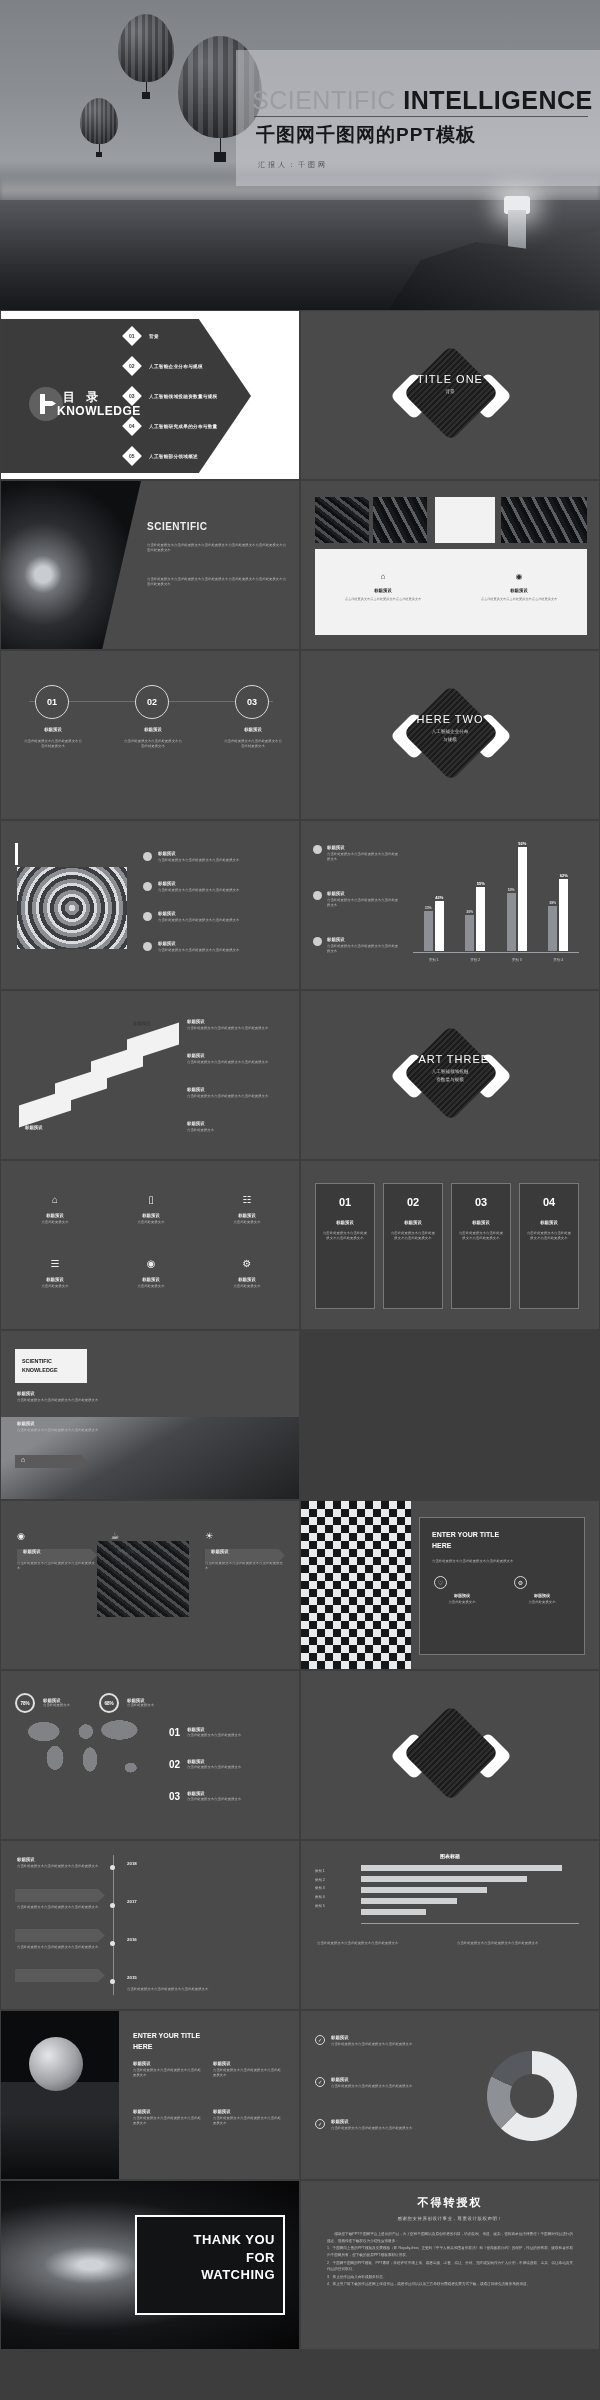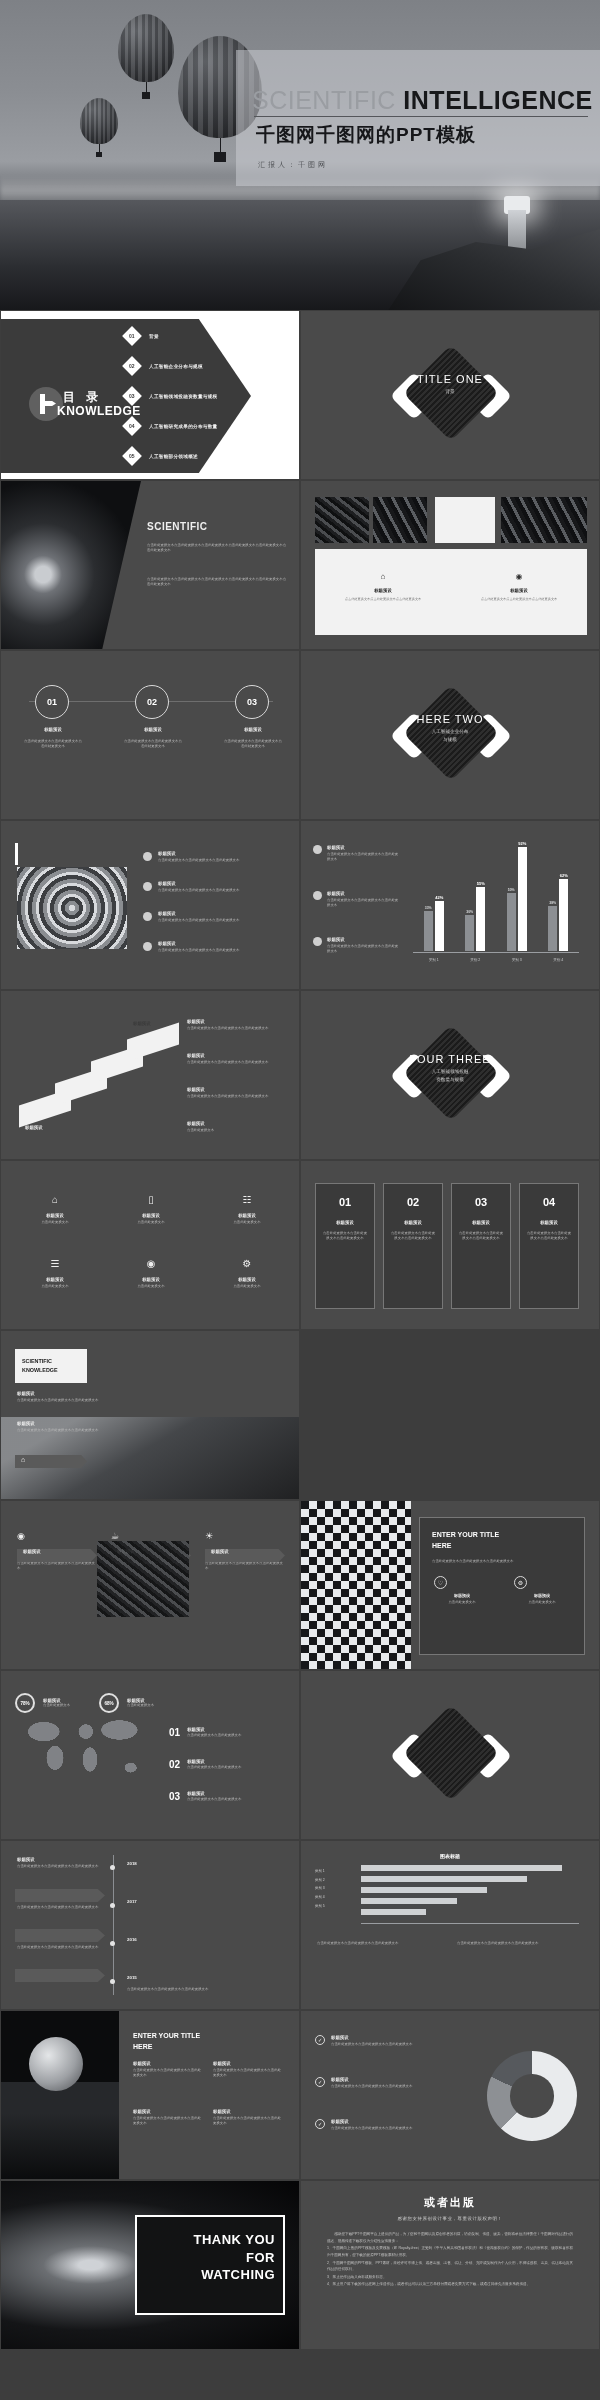--- a/index.html
+++ b/index.html
@@ -460,21 +460,21 @@
           <div class="lbl">标题预设</div>
           <div class="tiny" style="width:96px;margin-top:2px;">点击此处更换文本</div>
         </div>
       </div>
 
       <div class="slide part">
         <div class="dia-l"></div>
         <div class="dia-r"></div>
         <div class="dia-c"></div>
         <div class="part-label">
-          <div class="pt-en">FOUR THREE</div>
+          <div class="pt-en">PART THREE</div>
           <div class="pt-cn" style="white-space:pre-line;">人工智能领域投融
 资数量与规模</div>
         </div>
       </div>
     </div>
 
     <div class="row">
       <div class="slide">
         <div style="position:absolute;left:24px;top:28px;width:252px;display:flex;justify-content:space-between;">
           <div style="text-align:center;width:60px;">
@@ -768,21 +768,21 @@
       <div class="slide" style="background:#0b0b0c;">
         <div class="photo ph-hand" style="inset:0;"></div>
         <div class="ty-box">
           <div style="padding-top:14px;">THANK YOU</div>
           <div>FOR</div>
           <div>WATCHING</div>
         </div>
       </div>
 
       <div class="slide">
-        <div class="cr-title">或者出版</div>
+        <div class="cr-title">不得转授权</div>
         <div class="cr-sub">感谢您支持原创设计事业，尊重设计版权声明！</div>
         <div class="cr-body">
           <p style="text-indent:2em;">感谢您下载PPT千图网平台上提供的产品，为了您和千图网以及原创作者的利益，请勿复制、传播、贩卖，否则将承担法律责任！千图网对作品进行的描述、视频传播下载权仅为介绍性宣传服务：</p>
           <p>1、千图网向上售的PPT模板及免费模板（即 Royalty-free）正受到《中华人民共和国著作权法》和《世界版权公约》的保护，作品的所有权、版权和著作权归千图网所有，您下载的是原PPT模板素材使用权。</p>
           <p>2、千图网千图网的PPT模板、PPT素材，未经许可不得上传、或者出版、出售、转让、分销、克隆或复制作为个人使用，不得转授权、出卖、转让本站及其作品的任何权利。</p>
           <p>3、禁止把作品纳入商标或服务标志。</p>
           <p>4、禁止用户将下载的作品在网上传播作品，或者作品可以以第三方单独付费或者免费方式下载，或通过同样免法服务系统传播。</p>
         </div>
       </div>
     </div>

